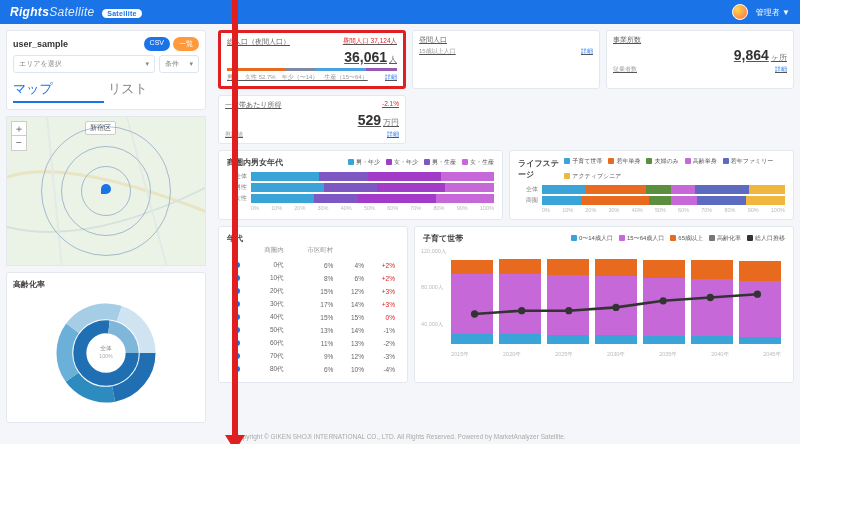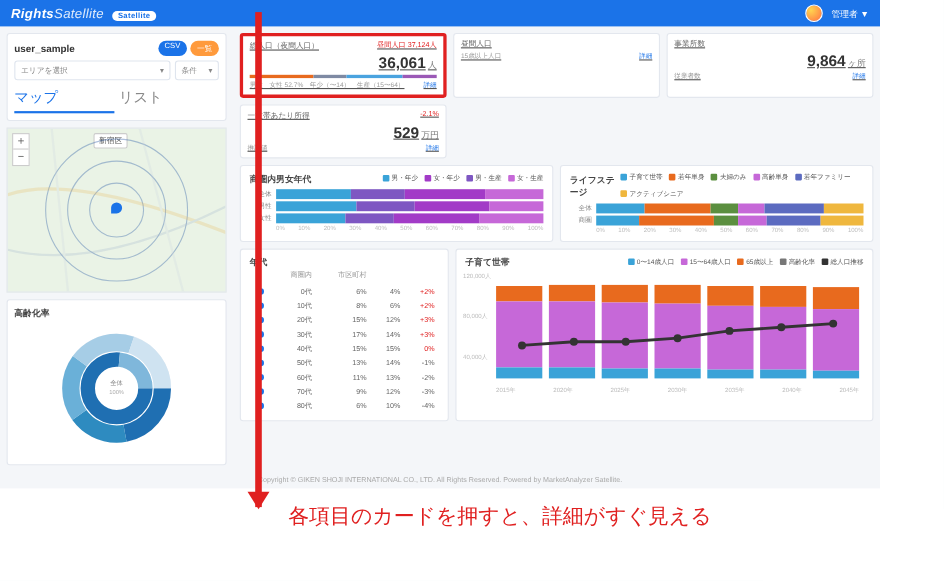--- a/index.html
+++ b/index.html
@@ -468,14 +468,13 @@
           </div>
         </div>
       </div>
     </div>
   </div>
   <div class="footer">Copyright © GIKEN SHOJI INTERNATIONAL CO., LTD. All Rights Reserved. Powered by MarketAnalyzer Satellite.</div>
 </div>
 
 <div class="annotation">
   <div class="arrow"></div>
-  <div class="annot-text">各項目のカードを押すと、詳細がすぐ見える</div>
 </div>
 
 </body></html>

